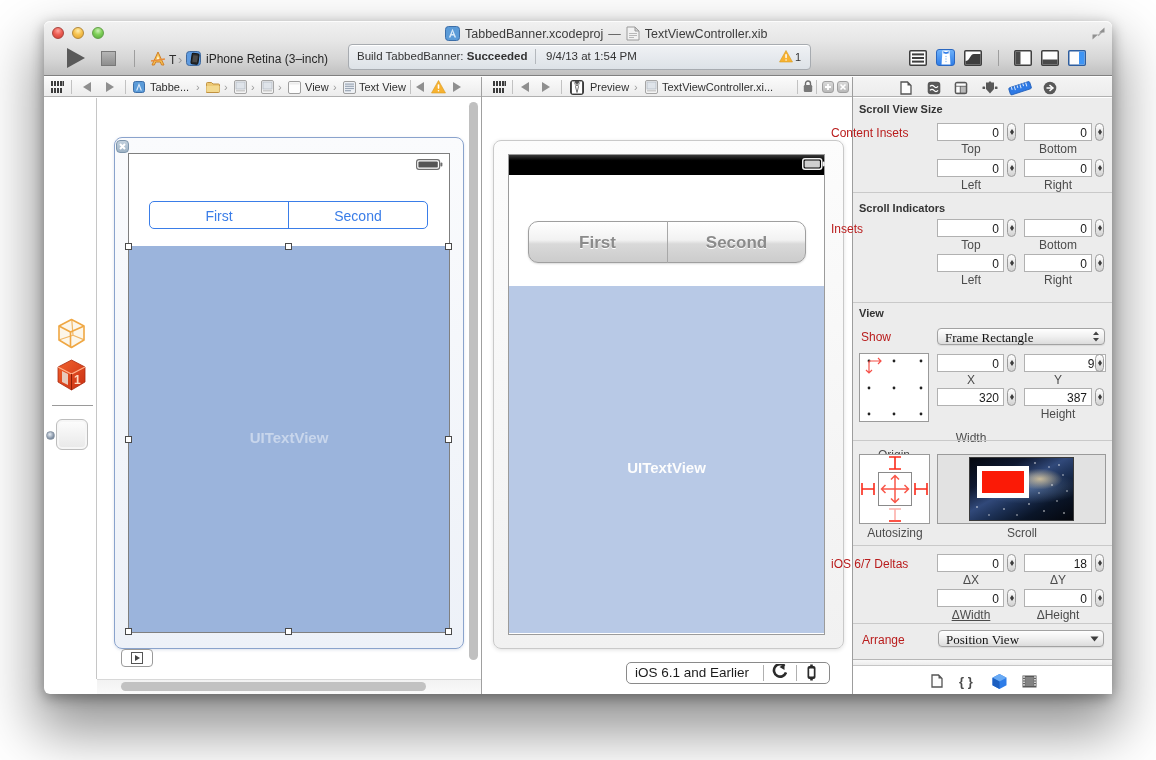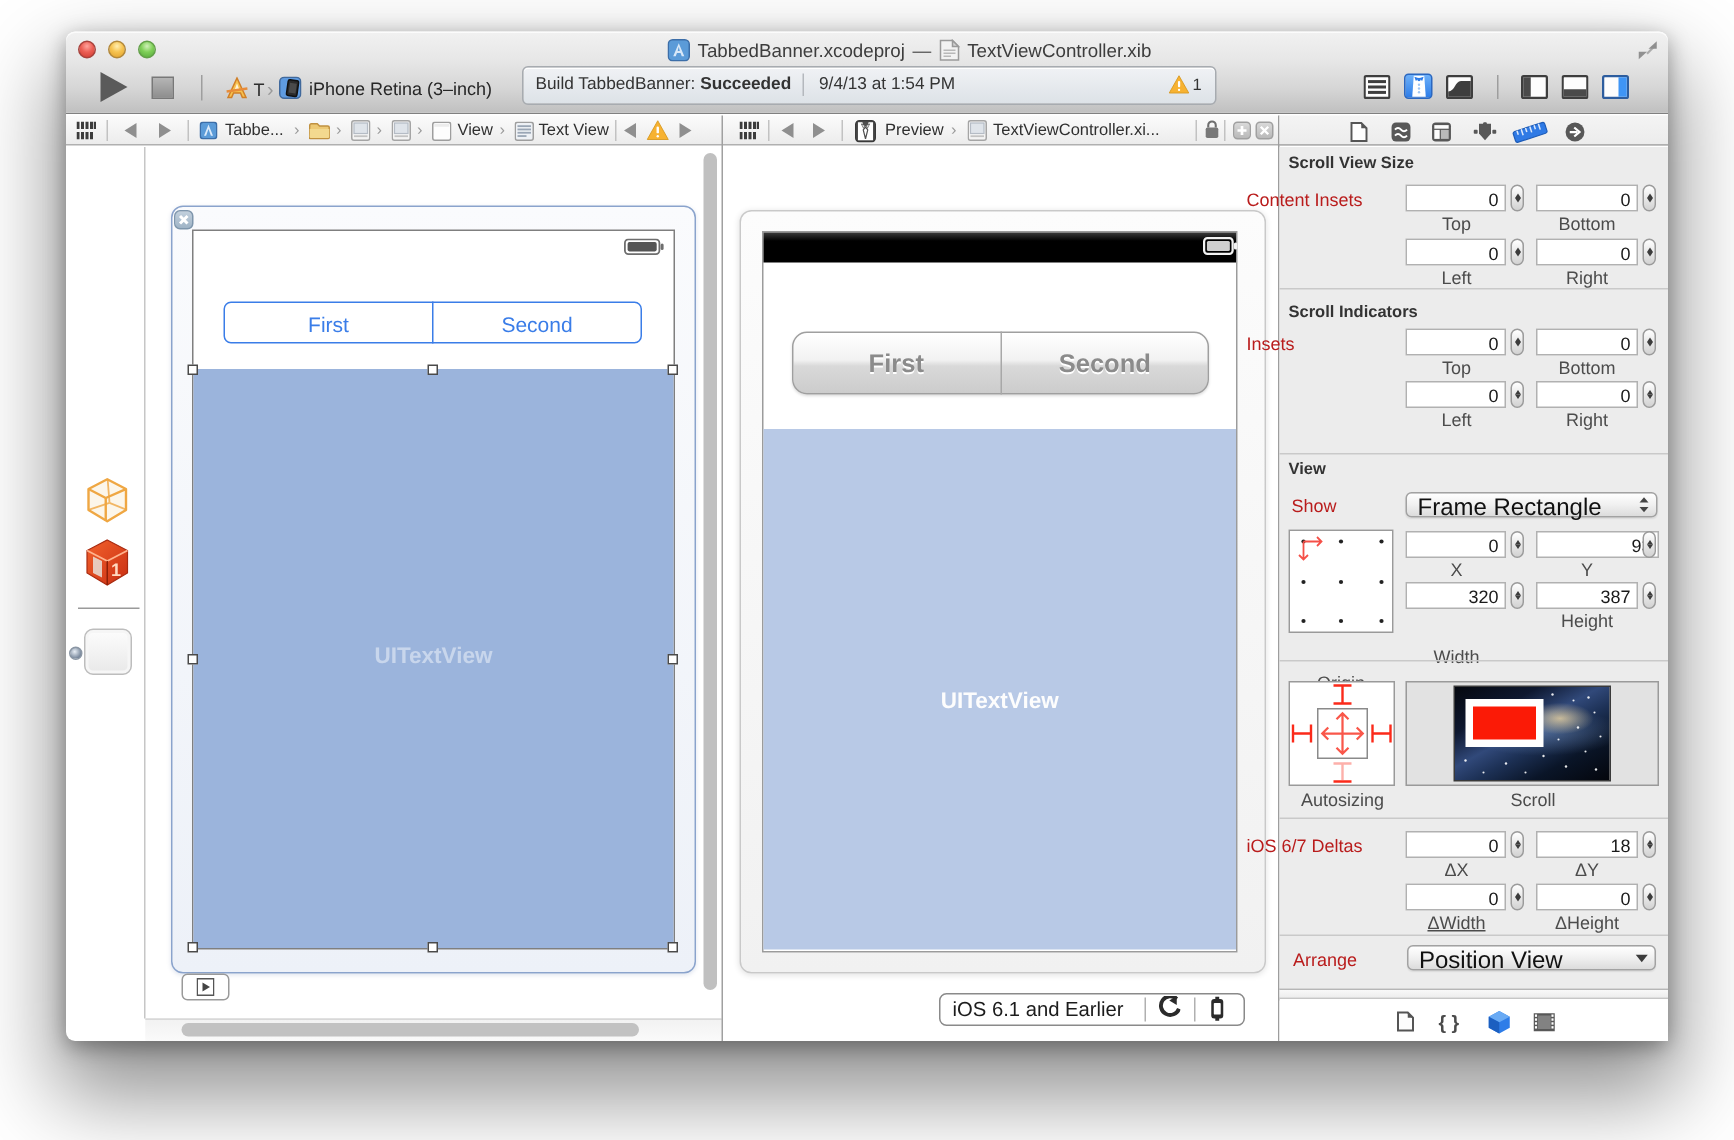--- a/index.html
+++ b/index.html
@@ -58,21 +58,21 @@
 .stepper:after { content:""; position:absolute; left:1.8px; bottom:3px; width:0; height:0;
   border:2.2px solid transparent; border-top:3px solid #3c3c3c; }
 .flabel { position:absolute; font-size:12px; color:#4c4c4c; text-align:center; width:70px;}
 .rlabel { position:absolute; font-size:12px; color:#b91c1c; }
 .shead { position:absolute; font-size:11px; font-weight:bold; color:#333; }
 .hr { position:absolute; height:1px; background:#c9c9c9; left:853px; width:259px; }
 
 
 .dropdown { position:absolute; height:17px; border:1px solid #a2a2a2; border-radius:4px;
   background:linear-gradient(180deg,#ffffff 0%,#f0f0f0 50%,#dcdcdc 100%);
-  font-size:16px; color:#111; padding:1px 0 0 7px; box-shadow:0 1px 1px rgba(0,0,0,0.08);}
+  font-size:13px; color:#111; padding:1px 0 0 7px; box-shadow:0 1px 1px rgba(0,0,0,0.08);font-family:Liberation Serif, serif;}
 
 
 .handle { position:absolute; width:7px; height:7px; background:#ffffff; border:1px solid #4a4a4a; }
 </style>
 </head>
 <body>
 <div id="shadow"></div>
 <div id="chrome"></div>
 <div class="light" id="lt-red"></div>
 <div class="light" id="lt-yellow"></div>

